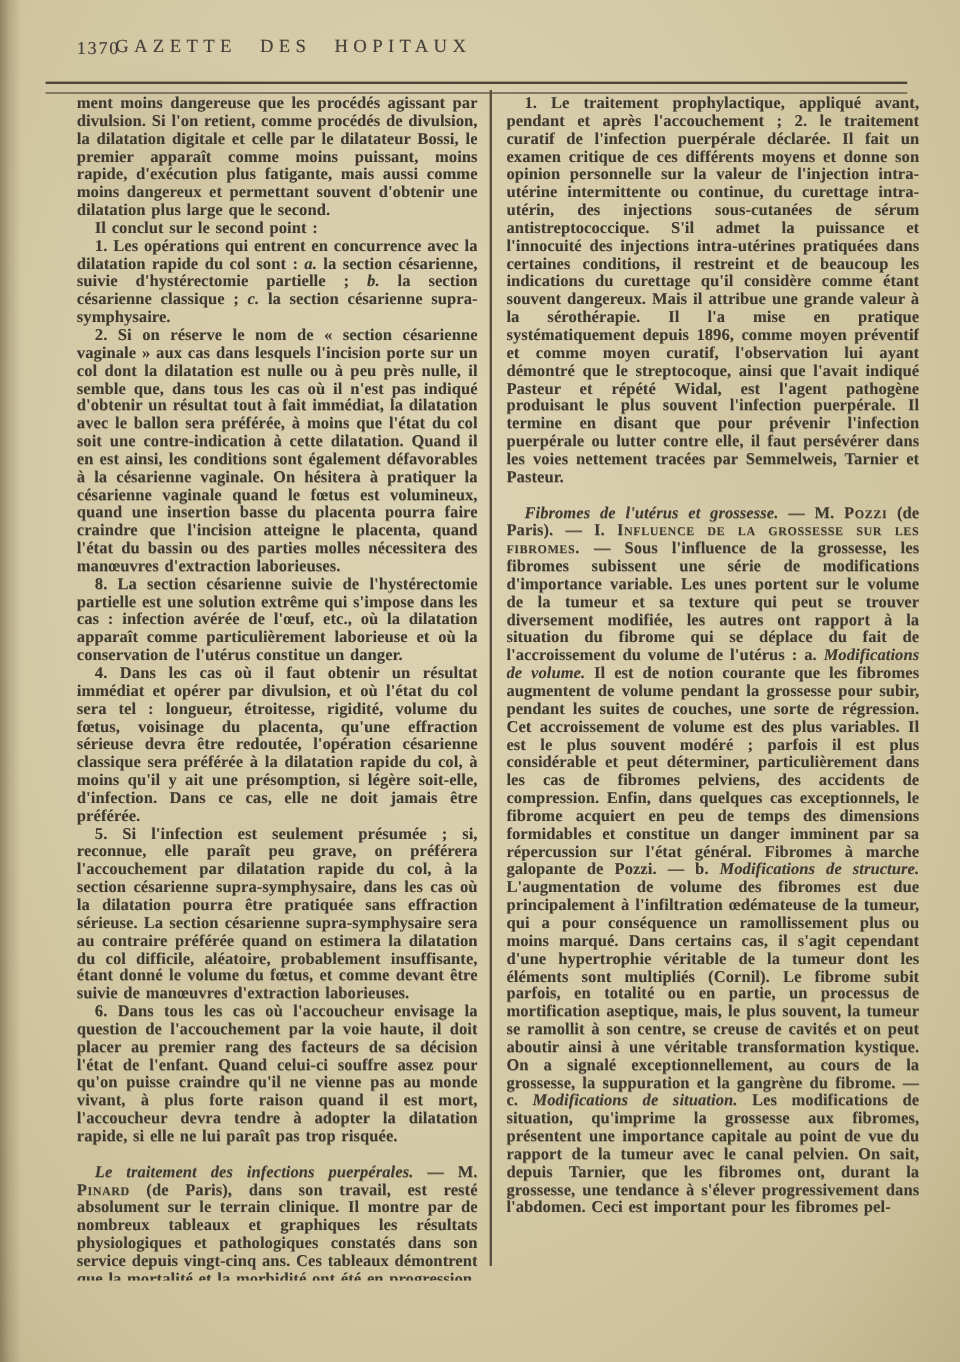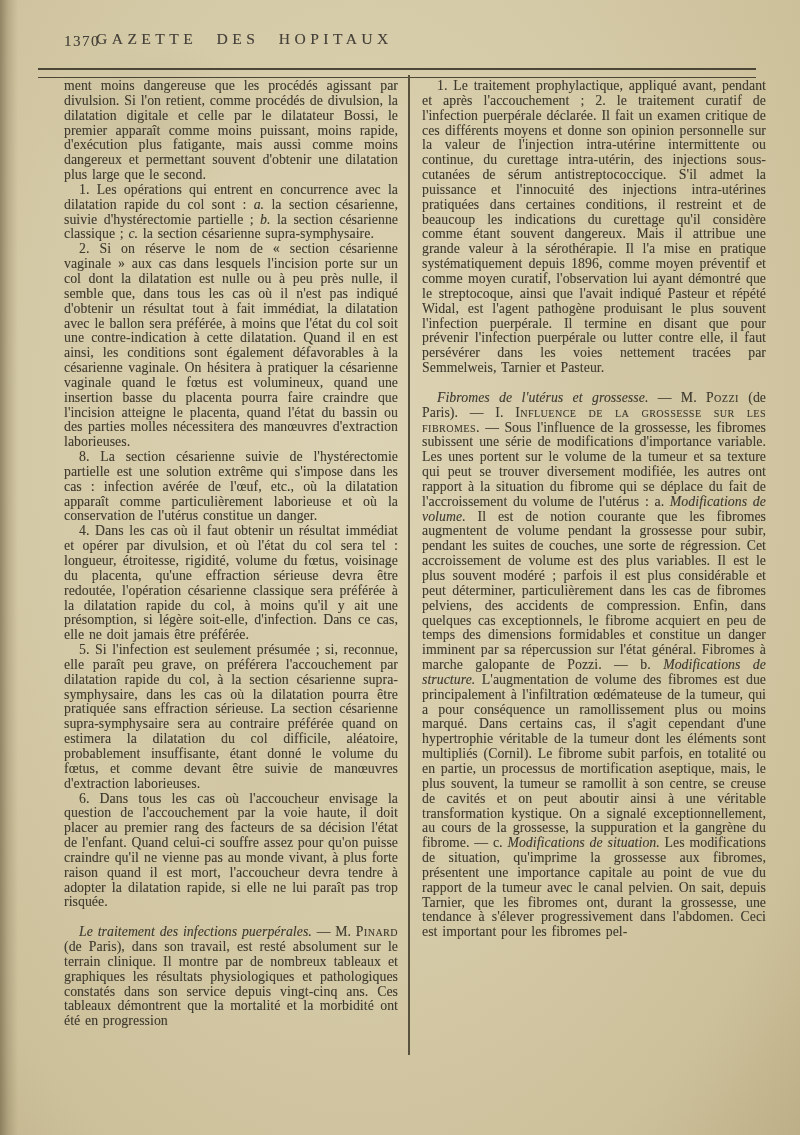--- a/index.html
+++ b/index.html
@@ -27,20 +27,21 @@
   .rule{position:absolute;top:68px;left:38px;width:718px;height:7px;
     border-top:2.5px solid #4b4636;border-bottom:1.4px solid #4b4636;}
 
   .columns{position:absolute;top:79px;left:0;right:0;bottom:0;}
   .divider{position:absolute;left:408px;top:-4px;width:2px;height:980px;background:#57513e;}
   .col{
     position:absolute;top:0;height:988px;overflow:hidden;
     text-align:justify;font-size:13.7px;line-height:14.85px;
     letter-spacing:0.1px;word-spacing:1.2px;
     text-shadow:0.3px 0.3px 0.5px rgba(62,56,42,0.32);
+    font-weight:bold;
   }
   .col-left{left:64px;width:334px;}
   .col-right{left:422px;width:344px;}
   .para{margin:0;text-indent:15px;}
   .para.noindent{text-indent:0;}
   .para.gap{margin-top:15px;}
   .seg-n{font-style:normal;}
   .seg-i{font-style:italic;}
   .seg-sc{font-variant:small-caps;letter-spacing:0.5px;}
 </style>
@@ -56,20 +57,21 @@
   <div class="header">
     <span class="pagenum">1370</span>
     <div class="title">GAZETTE DES HOPITAUX</div>
   </div>
 
   <div class="rule"></div>
 
   <div class="columns">
     <div class="col col-left">
       <p class="para noindent"><span class="seg-n">ment moins dangereuse que les procédés agissant par divulsion. Si l'on retient, comme procédés de divulsion, la dilatation digitale et celle par le dilatateur Bossi, le premier apparaît comme moins puissant, moins rapide, d'exécution plus fatigante, mais aussi comme moins dangereux et permettant souvent d'obtenir une dilatation plus large que le second.</span></p>
+      <p class="para"><span class="seg-n">Il conclut sur le second point :</span></p>
       <p class="para"><span class="seg-n">1. Les opérations qui entrent en concurrence avec la dilatation rapide du col sont : </span><span class="seg-i">a.</span><span class="seg-n"> la section césarienne, suivie d'hystérectomie partielle ; </span><span class="seg-i">b.</span><span class="seg-n"> la section césarienne classique ; </span><span class="seg-i">c.</span><span class="seg-n"> la section césarienne supra-symphysaire.</span></p>
       <p class="para"><span class="seg-n">2. Si on réserve le nom de « section césarienne vaginale » aux cas dans lesquels l'incision porte sur un col dont la dilatation est nulle ou à peu près nulle, il semble que, dans tous les cas où il n'est pas indiqué d'obtenir un résultat tout à fait immédiat, la dilatation avec le ballon sera préférée, à moins que l'état du col soit une contre-indication à cette dilatation. Quand il en est ainsi, les conditions sont également défavorables à la césarienne vaginale. On hésitera à pratiquer la césarienne vaginale quand le fœtus est volumineux, quand une insertion basse du placenta pourra faire craindre que l'incision atteigne le placenta, quand l'état du bassin ou des parties molles nécessitera des manœuvres d'extraction laborieuses.</span></p>
       <p class="para"><span class="seg-n">8. La section césarienne suivie de l'hystérectomie partielle est une solution extrême qui s'impose dans les cas : infection avérée de l'œuf, etc., où la dilatation apparaît comme particulièrement laborieuse et où la conservation de l'utérus constitue un danger.</span></p>
       <p class="para"><span class="seg-n">4. Dans les cas où il faut obtenir un résultat immédiat et opérer par divulsion, et où l'état du col sera tel : longueur, étroitesse, rigidité, volume du fœtus, voisinage du placenta, qu'une effraction sérieuse devra être redoutée, l'opération césarienne classique sera préférée à la dilatation rapide du col, à moins qu'il y ait une présomption, si légère soit-elle, d'infection. Dans ce cas, elle ne doit jamais être préférée.</span></p>
       <p class="para"><span class="seg-n">5. Si l'infection est seulement présumée ; si, reconnue, elle paraît peu grave, on préférera l'accouchement par dilatation rapide du col, à la section césarienne supra-symphysaire, dans les cas où la dilatation pourra être pratiquée sans effraction sérieuse. La section césarienne supra-symphysaire sera au contraire préférée quand on estimera la dilatation du col difficile, aléatoire, probablement insuffisante, étant donné le volume du fœtus, et comme devant être suivie de manœuvres d'extraction laborieuses.</span></p>
       <p class="para"><span class="seg-n">6. Dans tous les cas où l'accoucheur envisage la question de l'accouchement par la voie haute, il doit placer au premier rang des facteurs de sa décision l'état de l'enfant. Quand celui-ci souffre assez pour qu'on puisse craindre qu'il ne vienne pas au monde vivant, à plus forte raison quand il est mort, l'accoucheur devra tendre à adopter la dilatation rapide, si elle ne lui paraît pas trop risquée.</span></p>
       <p class="para gap"><span class="seg-i">Le traitement des infections puerpérales.</span><span class="seg-n"> — M. </span><span class="seg-sc">Pinard</span><span class="seg-n"> (de Paris), dans son travail, est resté absolument sur le terrain clinique. Il montre par de nombreux tableaux et graphiques les résultats physiologiques et pathologiques constatés dans son service depuis vingt-cinq ans. Ces tableaux démontrent que la mortalité et la morbidité ont été en progression</span></p>
     </div>
 
     <div class="divider"></div>

